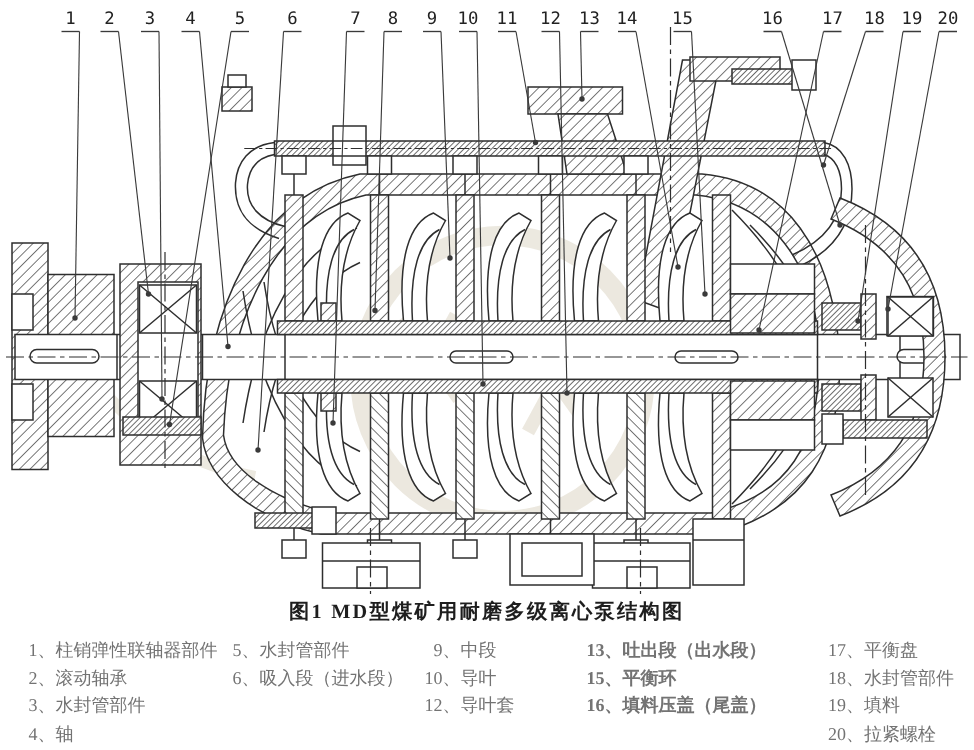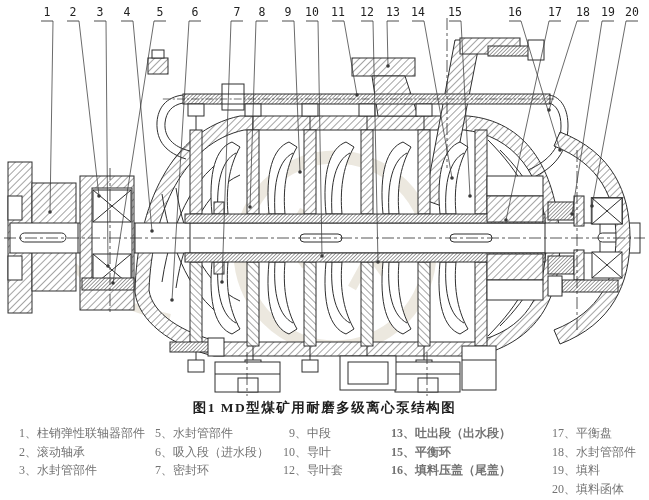--- a/index.html
+++ b/index.html
@@ -316,36 +316,36 @@
       </g>
   </svg>
 
   <div class="caption">图1  MD型煤矿用耐磨多级离心泵结构图</div>
 
   <div class="legend" id="legend">
       <div class="legend-col" style="left: 10px;">
         <div class="legend-item"><span class="legend-num">1</span><span>、柱销弹性联轴器部件</span></div>
         <div class="legend-item"><span class="legend-num">2</span><span>、滚动轴承</span></div>
         <div class="legend-item"><span class="legend-num">3</span><span>、水封管部件</span></div>
+        <div class="legend-item"><span class="legend-num">4</span><span>、轴</span></div>
       </div>
       <div class="legend-col" style="left: 146px;">
         <div class="legend-item"><span class="legend-num">5</span><span>、水封管部件</span></div>
         <div class="legend-item"><span class="legend-num">6</span><span>、吸入段（进水段）</span></div>
-        <div class="legend-item"><span class="legend-num">7</span><span>、密封环</span></div>
       </div>
       <div class="legend-col" style="left: 280px;">
         <div class="legend-item"><span class="legend-num">9</span><span>、中段</span></div>
         <div class="legend-item"><span class="legend-num">10</span><span>、导叶</span></div>
         <div class="legend-item"><span class="legend-num">12</span><span>、导叶套</span></div>
       </div>
       <div class="legend-col" style="left: 388px; font-weight: bold;">
         <div class="legend-item"><span class="legend-num">13</span><span>、吐出段（出水段）</span></div>
         <div class="legend-item"><span class="legend-num">15</span><span>、平衡环</span></div>
         <div class="legend-item"><span class="legend-num">16</span><span>、填料压盖（尾盖）</span></div>
       </div>
       <div class="legend-col" style="left: 549px;">
         <div class="legend-item"><span class="legend-num">17</span><span>、平衡盘</span></div>
         <div class="legend-item"><span class="legend-num">18</span><span>、水封管部件</span></div>
         <div class="legend-item"><span class="legend-num">19</span><span>、填料</span></div>
-        <div class="legend-item"><span class="legend-num">20</span><span>、填料函体</span></div>
+        <div class="legend-item"><span class="legend-num">20</span><span>、拉紧螺栓</span></div>
       </div>
     </div>
 </div>
 
 </body></html>

